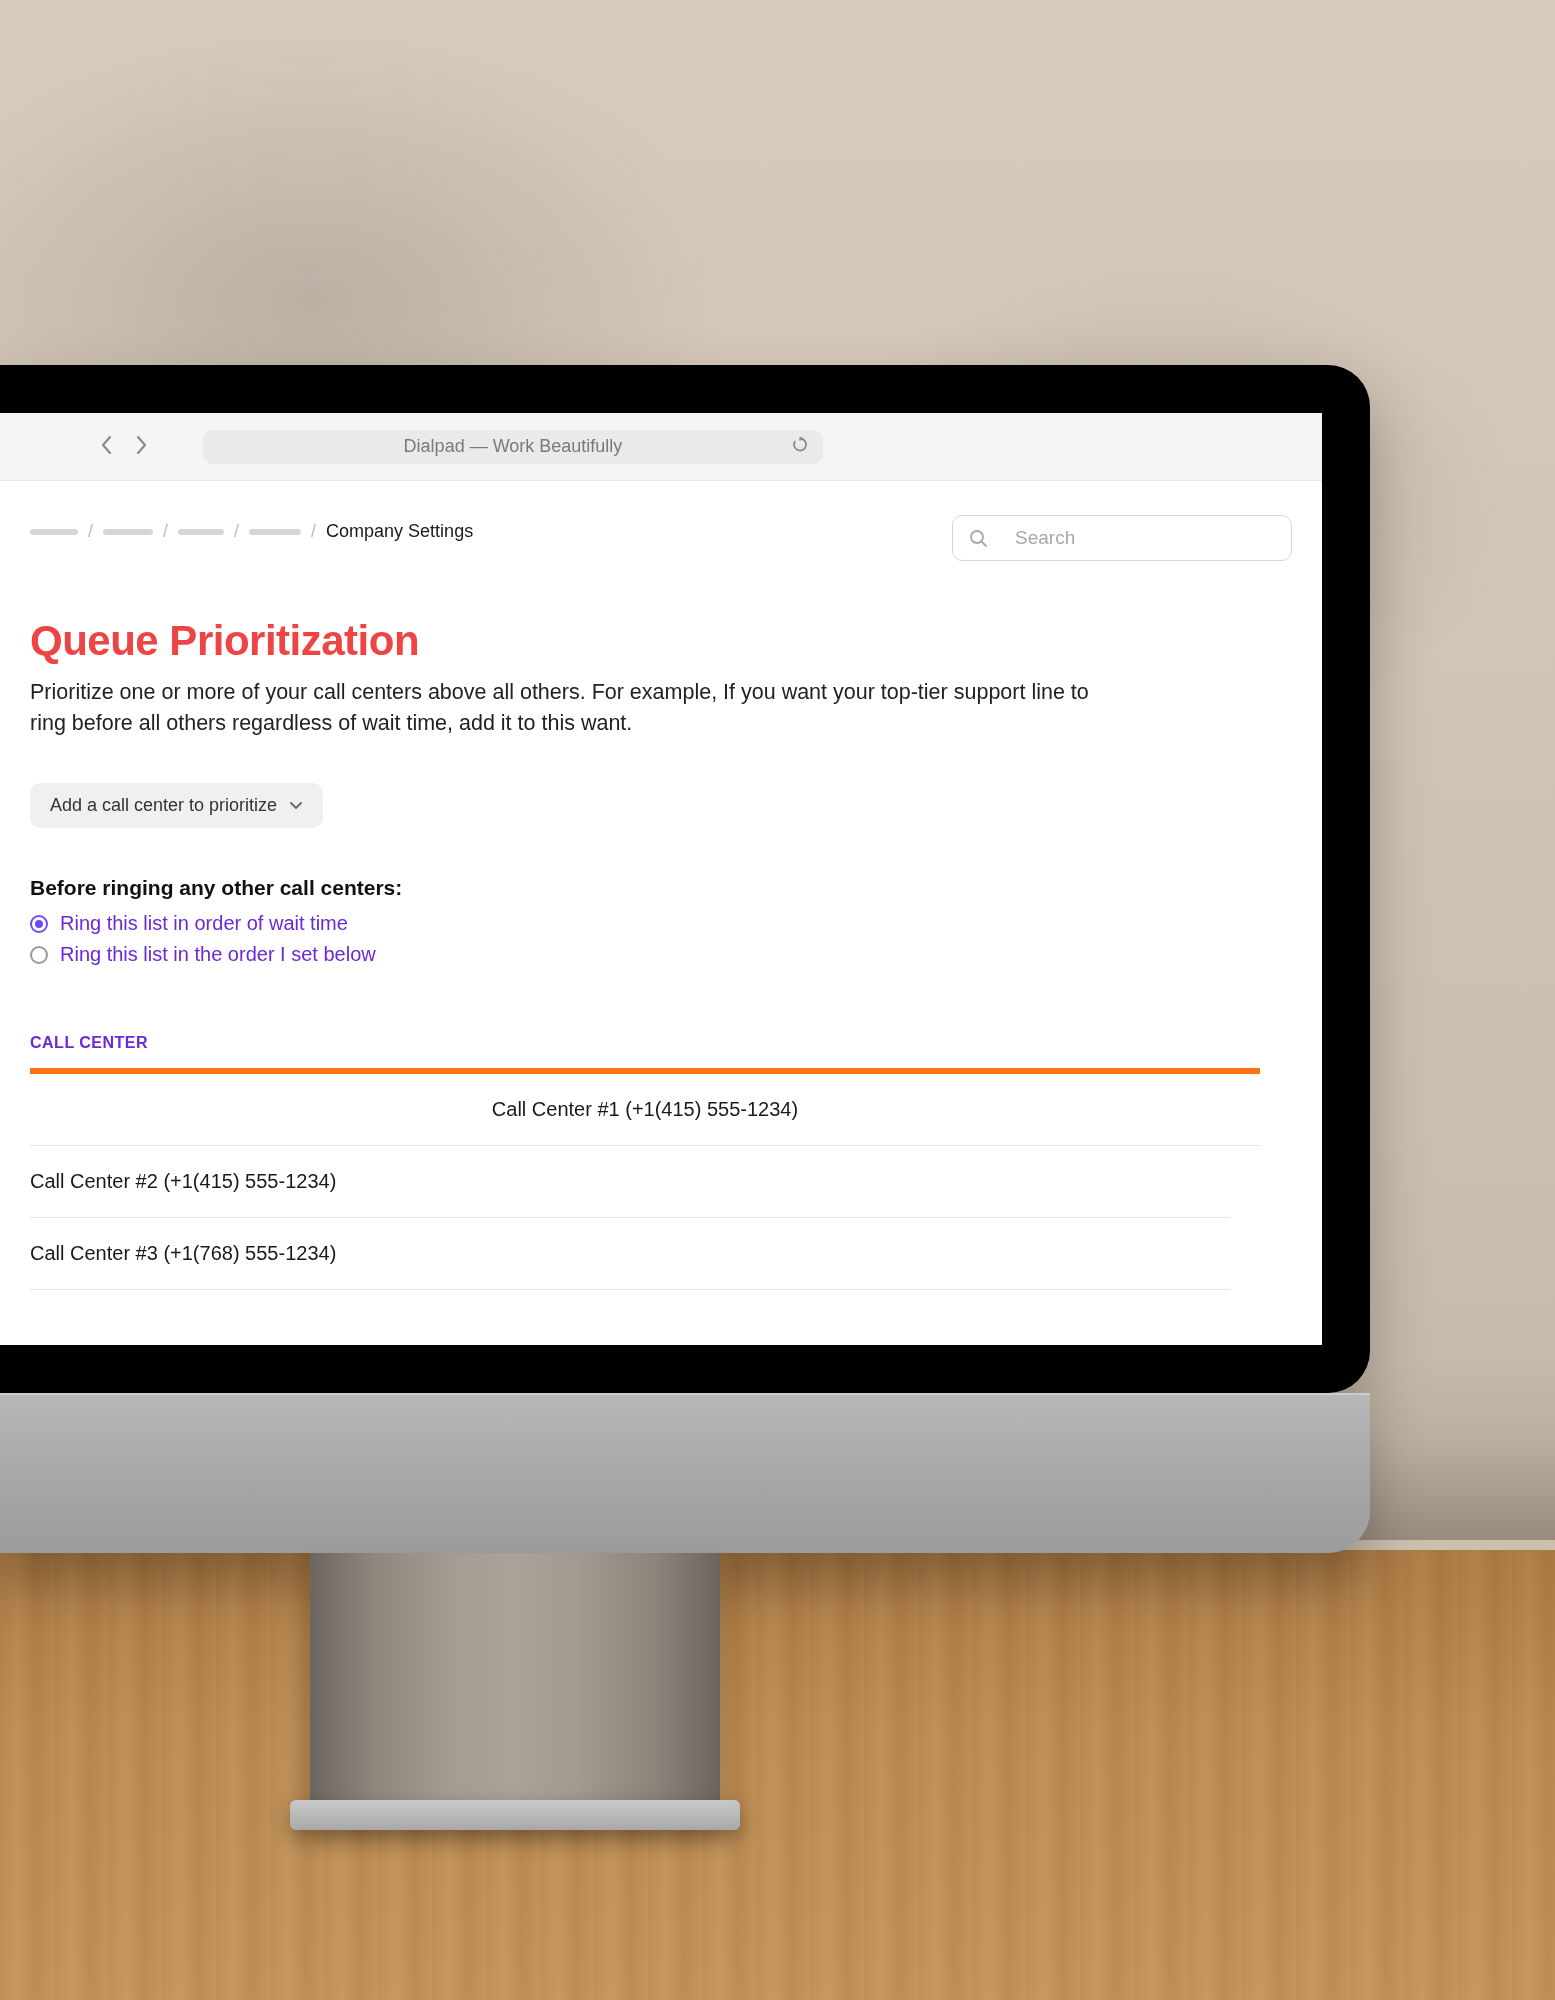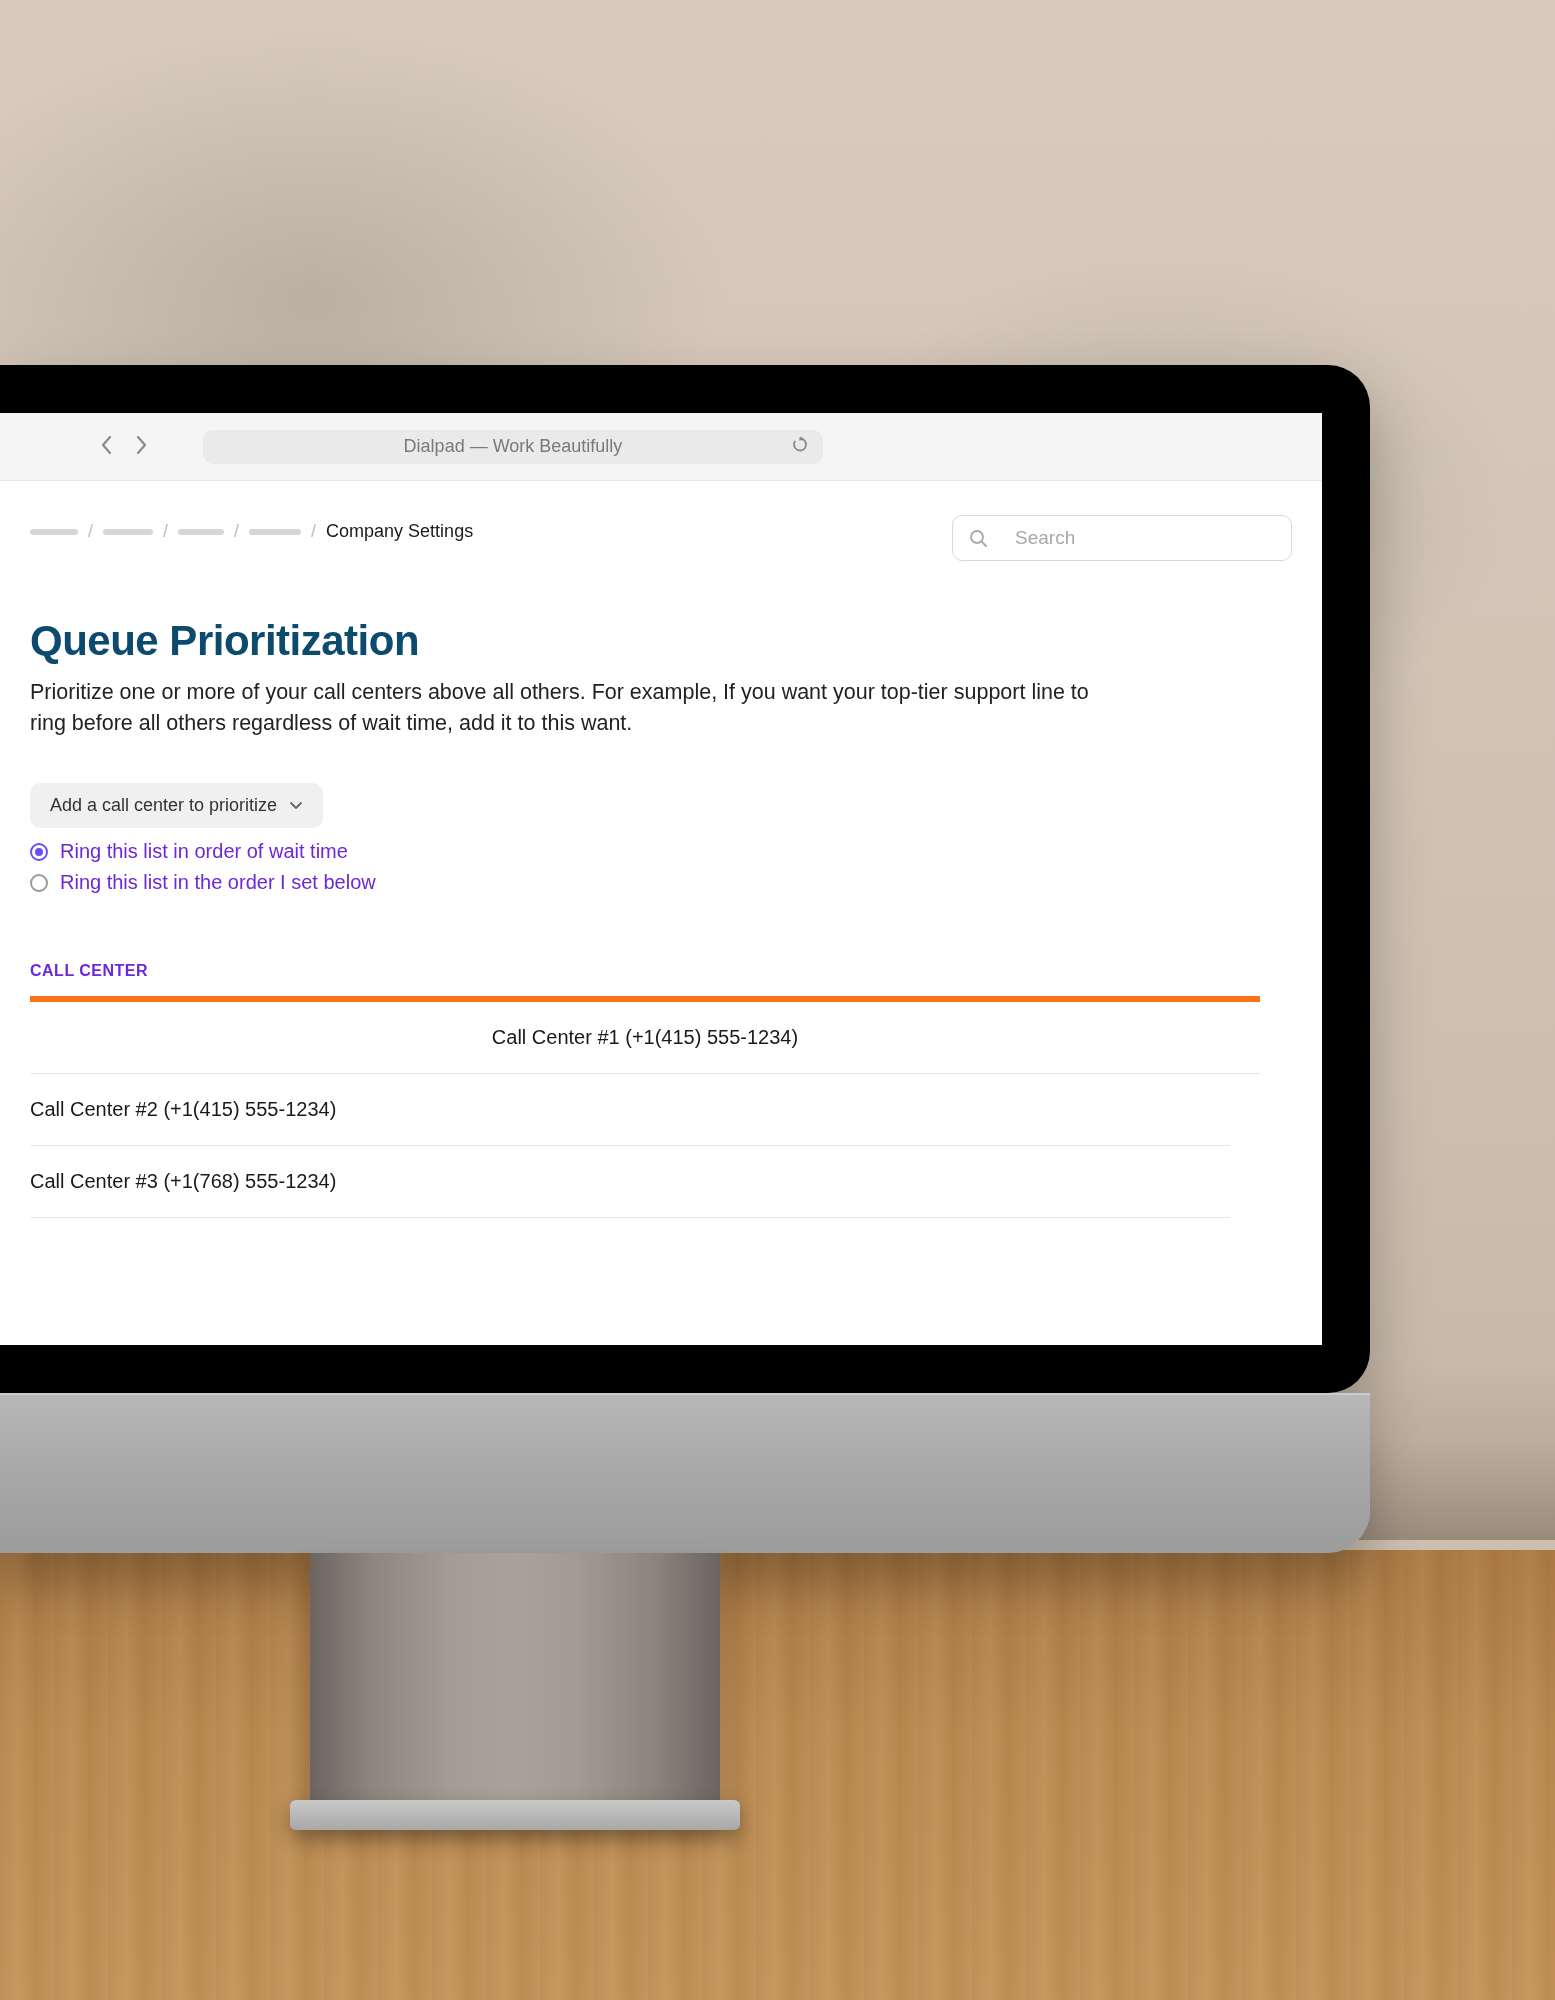--- a/index.html
+++ b/index.html
@@ -127,21 +127,21 @@
     padding: 0 16px; color: #9a9a9a;
   }
   .search-field input {
     border: none; outline: none; flex: 1;
     font-size: 19px; color: #333; background: transparent;
   }
   .search-field input::placeholder { color: #a8a8a8; }
 
   h1.page-title {
     font-size: 42px; font-weight: 800; letter-spacing: -0.5px;
-    margin-top: 56px; color: #0c4a6e;
+    margin-top: 56px; color: #ef4444;
   }
   p.page-desc {
     font-size: 21.5px; line-height: 1.45; color: #222;
     max-width: 1100px; margin-top: 12px;
   }
 
   .pill-btn {
     display: inline-flex; align-items: center; gap: 12px;
     background: #f0f0f0; border-radius: 10px;
     padding: 12px 20px; font-size: 18px; color: #333;
@@ -243,20 +243,21 @@
 
       <div class="pill-btn">
         <span>Add a call center to prioritize</span>
         <span class="chev">
           <svg width="14" height="10" viewBox="0 0 14 10">
               <path d="M2 2 L7 7 L12 2" stroke="#666" stroke-width="1.8" fill="none" stroke-linecap="round" stroke-linejoin="round"></path>
             </svg>
         </span>
       </div>
 
+      <div class="ring-heading">Before ringing any other call centers:</div>
 
       <label class="radio-row">
         <span class="radio">
             <span class="dot"></span>
           </span>
         <span>Ring this list in order of wait time</span>
       </label>
       <label class="radio-row">
         <span class="radio empty"></span>
         <span>Ring this list in the order I set below</span>

